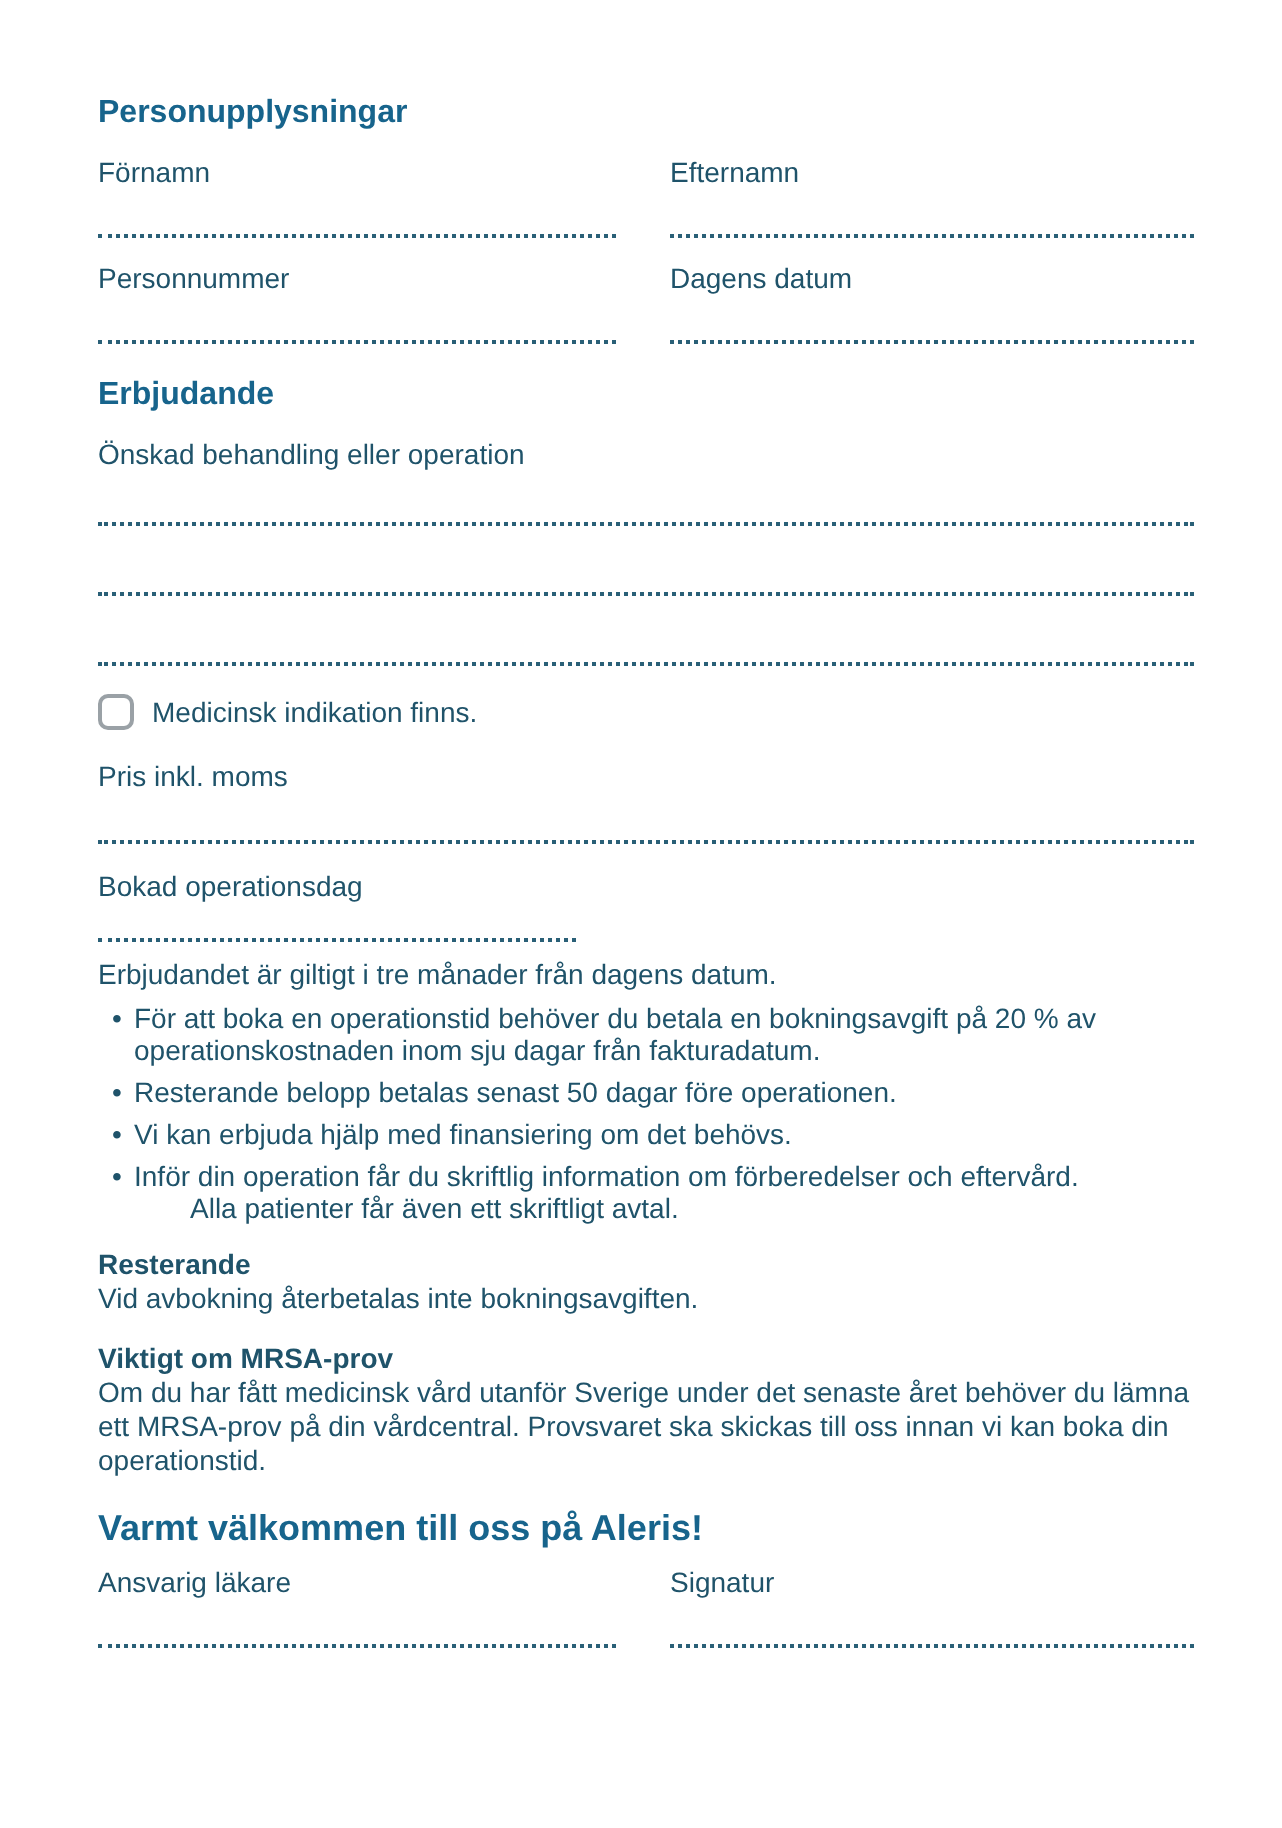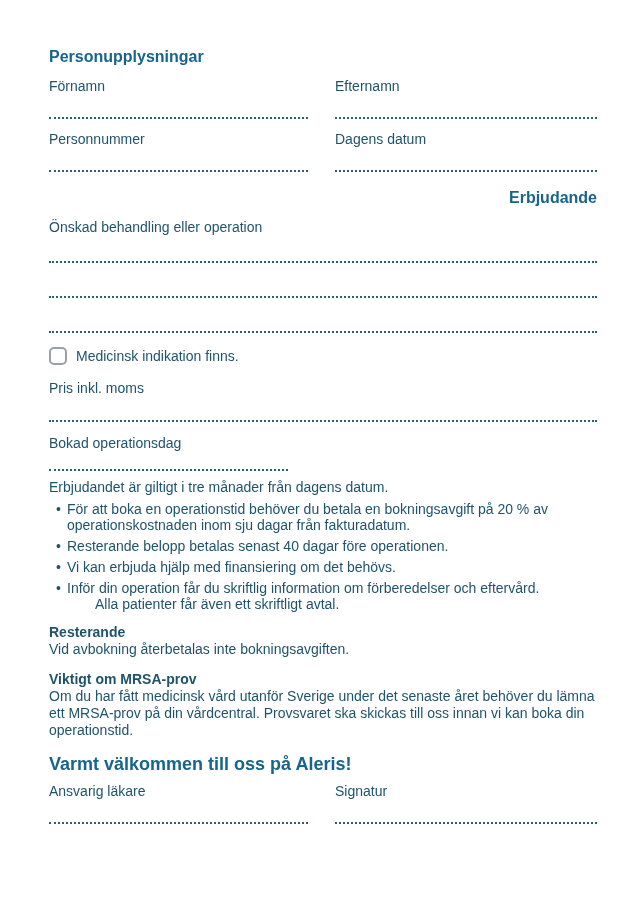--- a/index.html
+++ b/index.html
@@ -39,21 +39,21 @@
     height:0;
     border-bottom:2px dotted var(--c-line);
   }
   .field .dotline{margin-top:22px;}
   .grid2{
     display:grid;
     grid-template-columns:259px 262px;
     column-gap:27px;
     row-gap:12px;
   }
-  .h-offer{margin-top:16px;text-align:right;}
+  .h-offer{margin-top:16px;}
   .treatment-label{margin-top:12px;}
   .wline1{margin-top:25px;}
   .wline{margin-top:33px;}
   .checkbox-row{
     margin-top:14px;
     display:flex;
     align-items:center;
     gap:9px;
   }
   .checkbox{
@@ -155,21 +155,21 @@
   <div class="label opday-label">Bokad operationsdag</div>
   <div class="dotline short-line"></div>
 
   <div class="validity">Erbjudandet är giltigt i tre månader från dagens datum.</div>
 
   <ul class="terms">
     <li>
       <span>För att boka en operationstid behöver du betala en bokningsavgift på 20 % av operationskostnaden inom sju dagar från fakturadatum.</span>
     </li>
     <li>
-      <span>Resterande belopp betalas senast 40 dagar före operationen.</span>
+      <span>Resterande belopp betalas senast 50 dagar före operationen.</span>
     </li>
     <li>
       <span>Vi kan erbjuda hjälp med finansiering om det behövs.</span>
     </li>
     <li>
       <span>Inför din operation får du skriftlig information om förberedelser och eftervård.</span>
       <span class="li-line2">Alla patienter får även ett skriftligt avtal.</span>
     </li>
   </ul>
 

